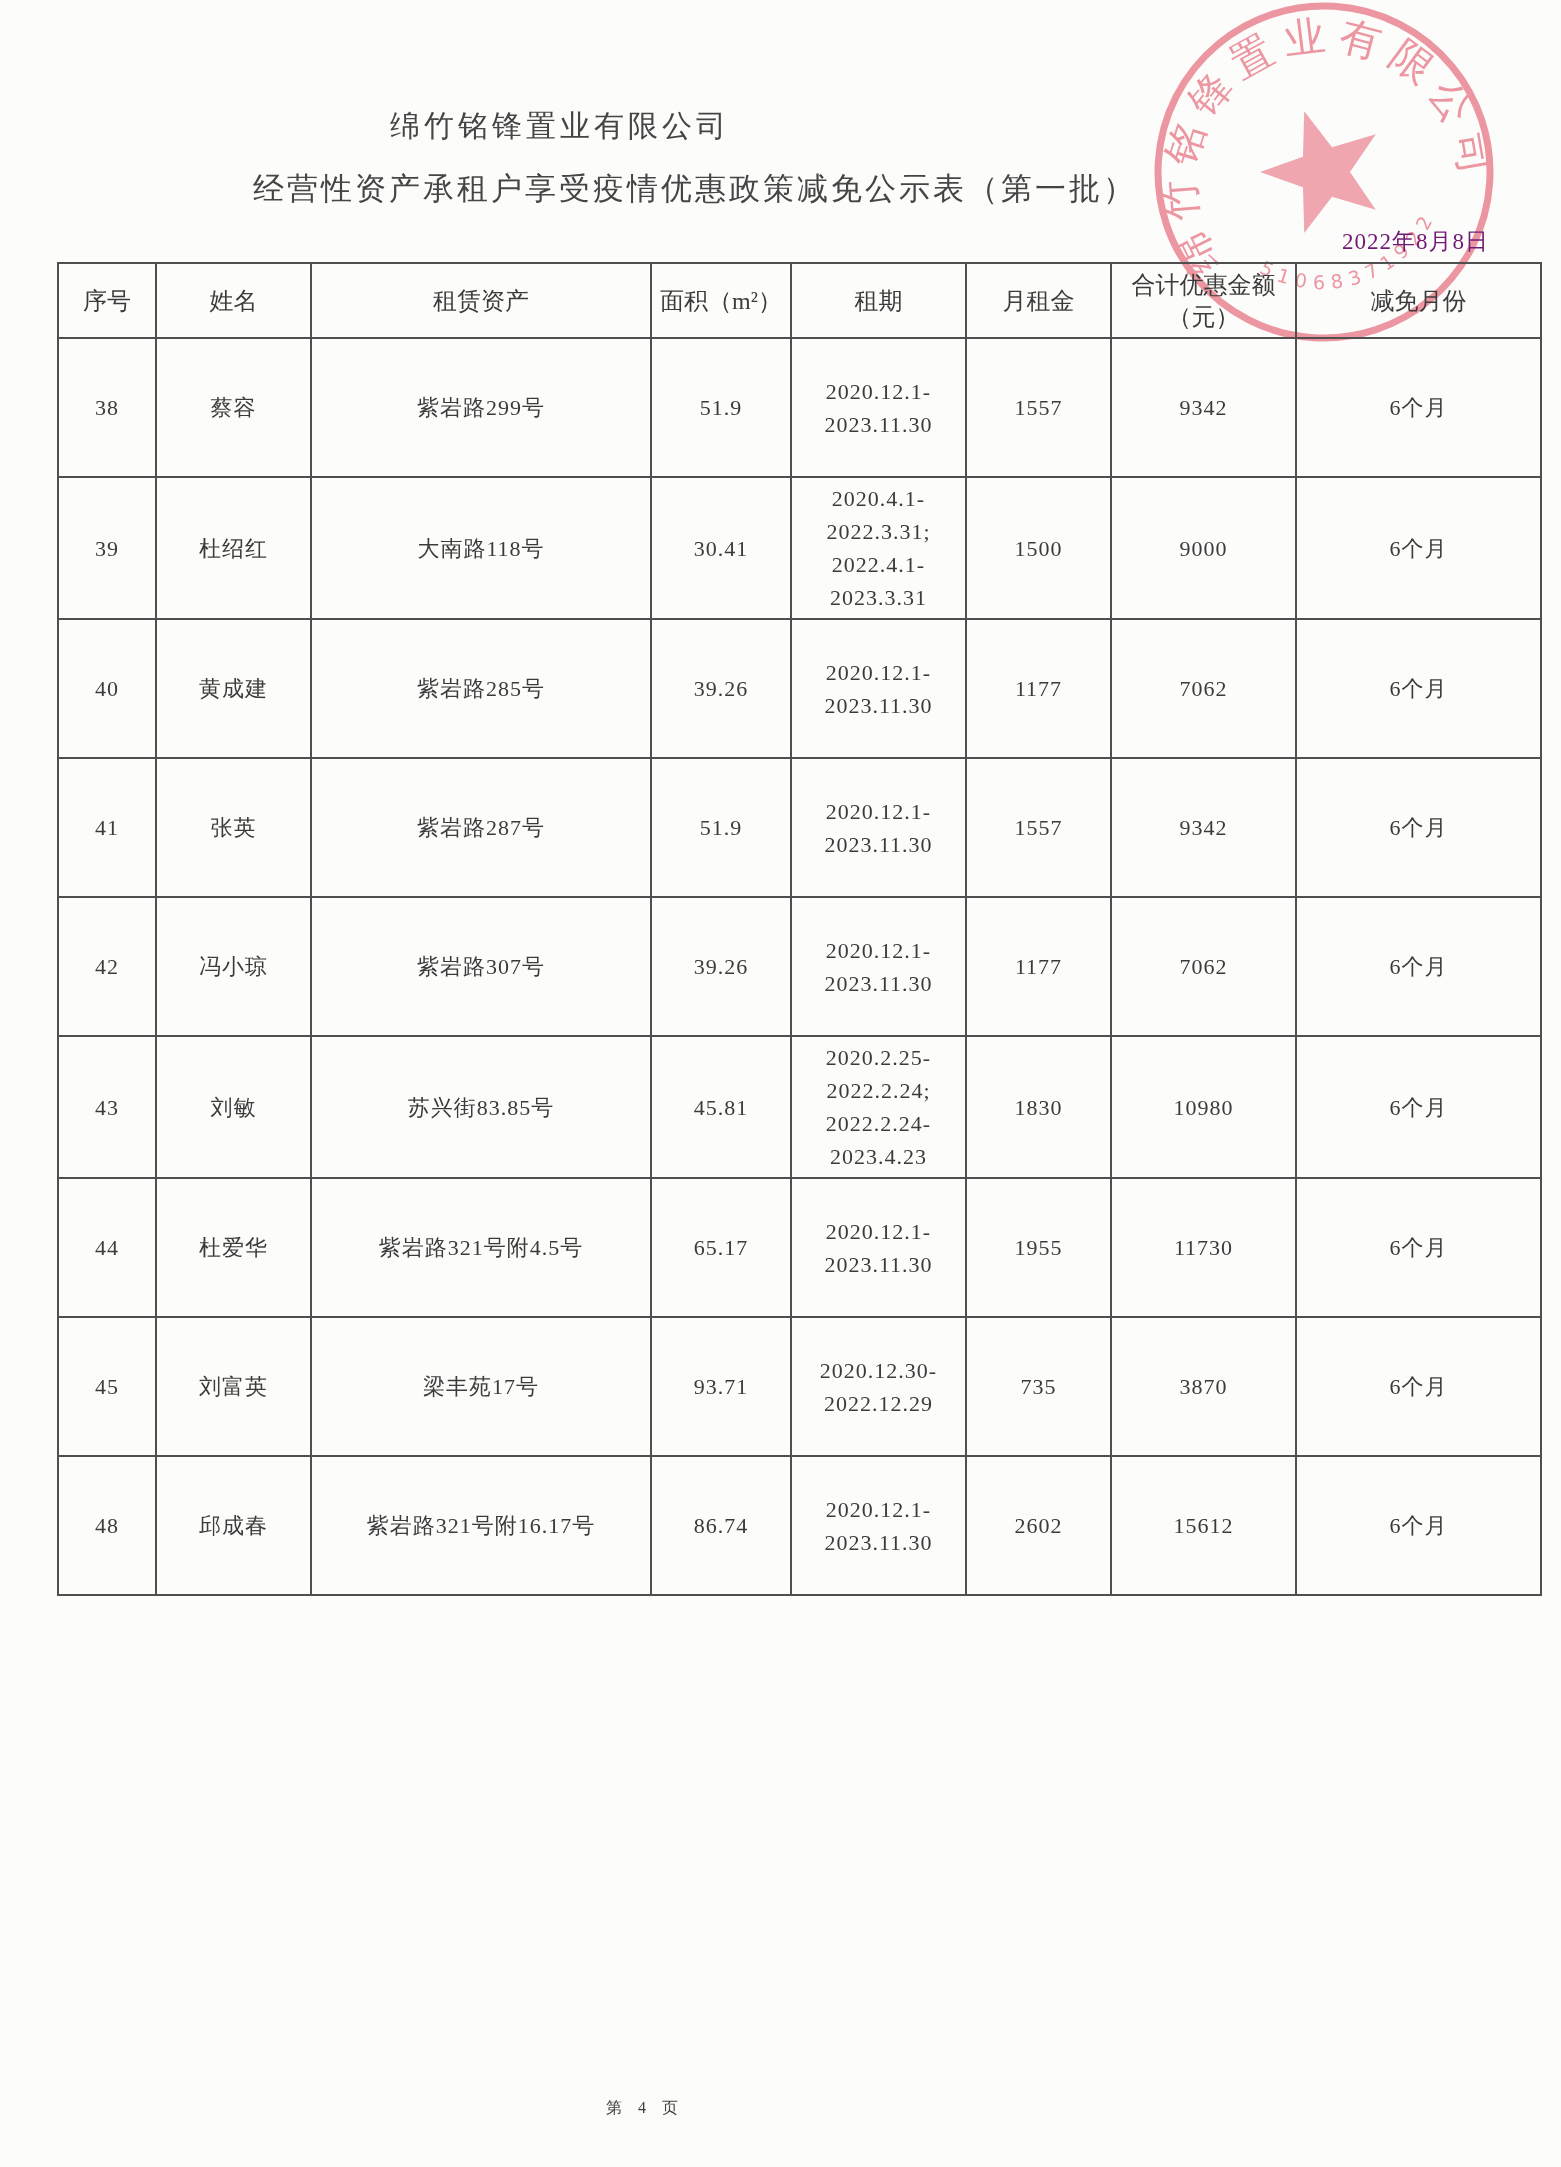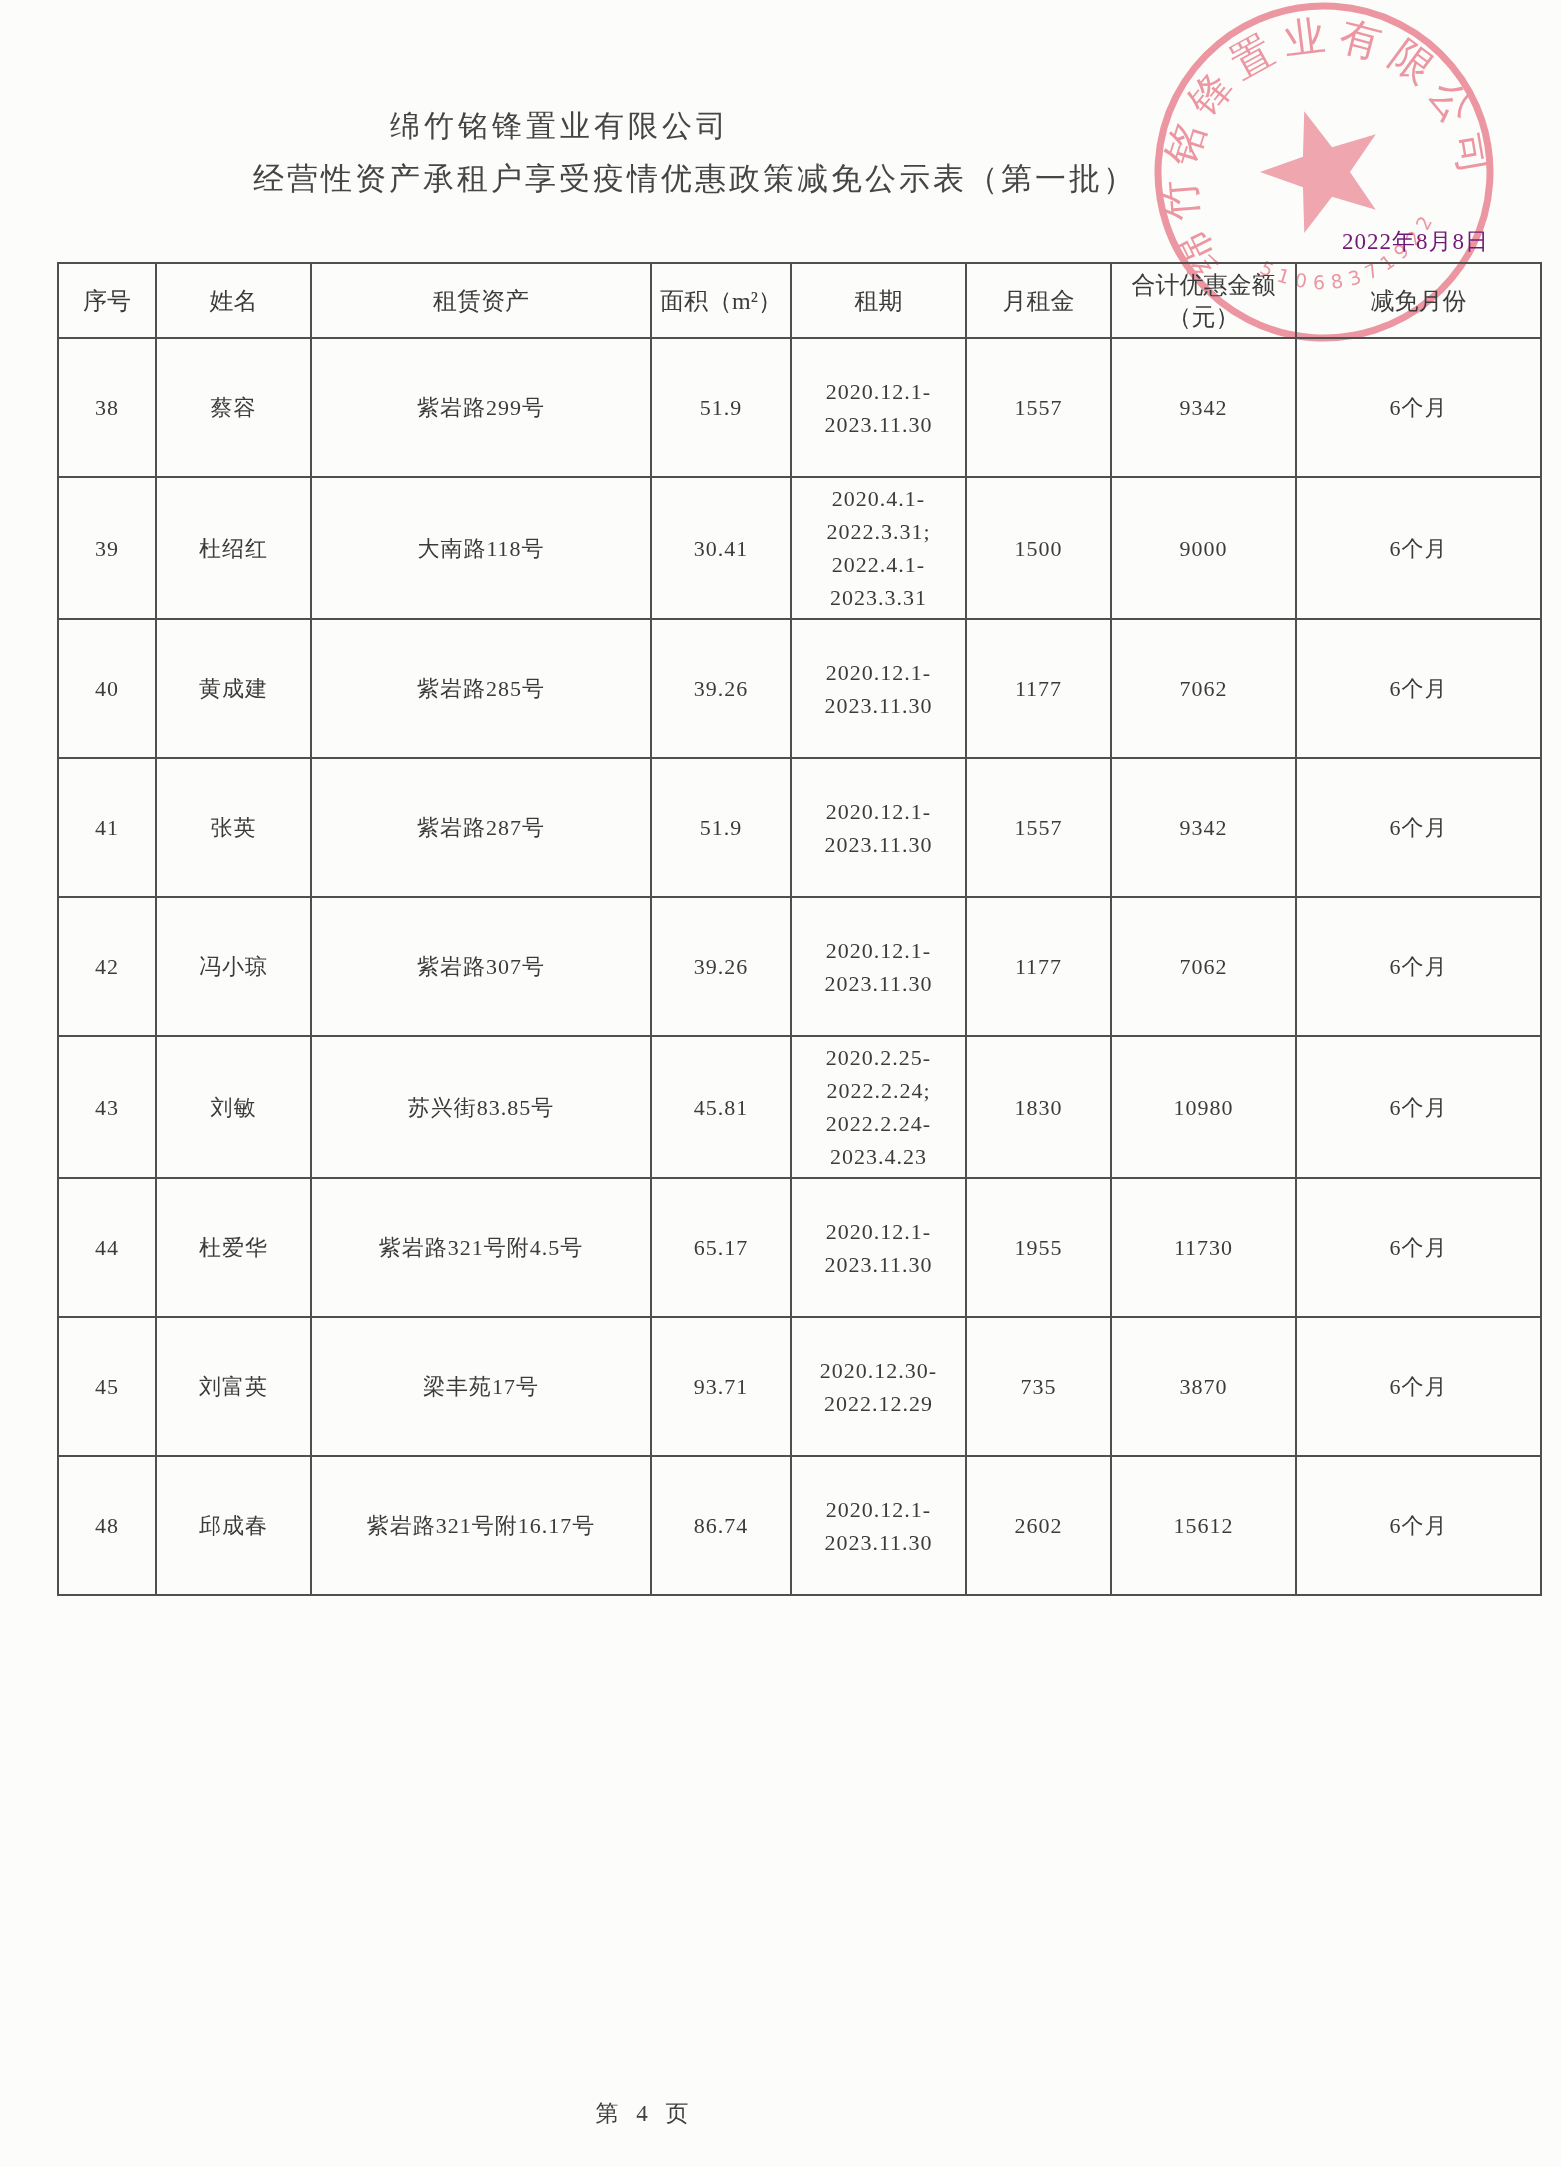--- a/index.html
+++ b/index.html
@@ -9,30 +9,30 @@
     background:#fcfcfb;
     font-family:"Liberation Serif","DejaVu Serif",serif;
     color:#3d3d3d;
     overflow:hidden;
   }
   .page-title{
     position:absolute; top:106px; left:0; width:1120px;
     text-align:center; font-size:30px; letter-spacing:4px; color:#454545;
   }
   .page-subtitle{
-    position:absolute; top:158px; left:0; width:1390px;
+    position:absolute; top:168px; left:0; width:1390px;
     text-align:center; font-size:31px; letter-spacing:3px; color:#454545;
   }
   .doc-date{
     position:absolute; top:226px; right:72px;
     font-size:23px; color:#701a75; letter-spacing:1px;
   }
   .page-footer{
     position:absolute; top:2098px; left:0; width:1290px;
-    text-align:center; font-size:23px; color:#3f3f3f; letter-spacing:6px;
+    text-align:center; font-size:16px; color:#3f3f3f; letter-spacing:6px;
   }
   
   table.main{
     position:absolute; top:262px; left:57px;
     width:1483px; border-collapse:collapse;
     table-layout:fixed; background:transparent;
   }
   table.main th, table.main td{
     border:2px solid #4f4f4f;
     text-align:center; vertical-align:middle;

